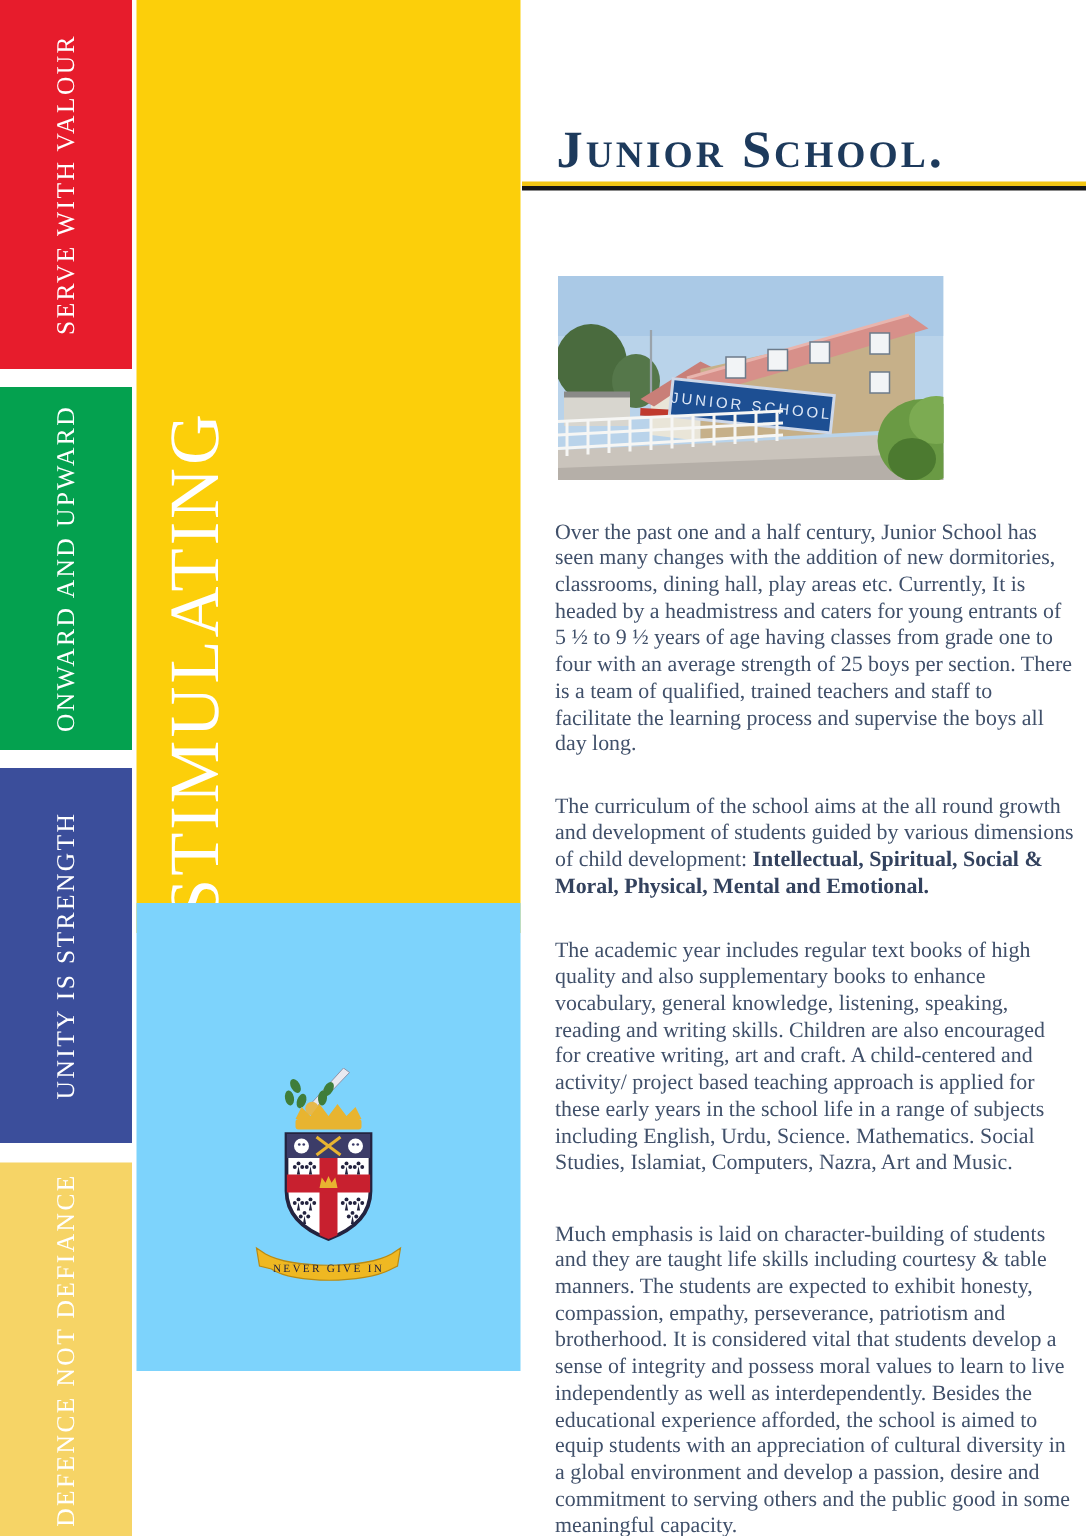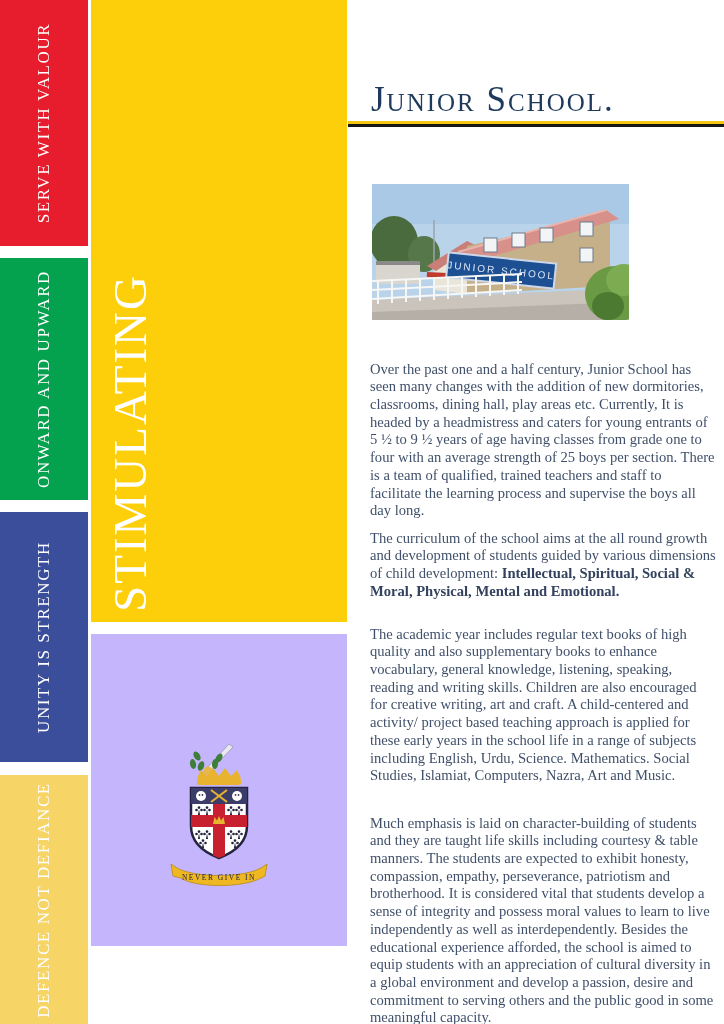--- a/index.html
+++ b/index.html
@@ -16,32 +16,32 @@
   
   #yellow-panel{left:91px;top:0;width:256px;height:622px;background:#fccf0a;}
   #stim-word{position:absolute;left:39px;top:443px;
              transform:translate(-50%,-50%) rotate(-90deg);
              white-space:nowrap;color:#ffffff;font-size:47px;letter-spacing:2px;}
   #quote{position:absolute;left:74px;top:341px;width:180px;
          color:#1d2b4d;font-size:21.5px;line-height:23px;letter-spacing:0.3px;
          white-space:pre-line;}
 
   
-  #navy-panel{left:91px;top:634px;width:256px;height:312px;background:#c4b5fd;}
+  #navy-panel{left:91px;top:602px;width:256px;height:312px;background:#7dd3fc;}
   #crest{position:absolute;left:50%;top:110px;transform:translateX(-50%);}
 
   
   #page-heading{left:371px;top:80px;font-size:35px;color:#1d3a5c;
                 font-variant:small-caps;letter-spacing:2px;}
   #rule-yellow{left:348px;top:121px;width:376px;height:3px;background:#f3c614;}
   #rule-black{left:348px;top:124px;width:376px;height:3px;background:#161616;}
   #photo{left:372px;top:184px;width:257px;height:136px;}
   .para{position:absolute;left:370px;width:346px;color:#40506a;
         font-size:14.6px;line-height:17.7px;text-align:left;}
-  #p1{top:346px;} #p2{top:515px;} #p3{top:611px;} #p4{top:800px;}
+  #p1{top:332px;} #p2{top:515px;} #p3{top:611px;} #p4{top:800px;}
   .para b{color:#33425e;}
 </style>
 </head>
 <body>
 
 <div class="band" style="top: 0px; height: 246px; background: rgb(231, 28, 44);">
   <span class="vlabel">SERVE WITH VALOUR</span>
 </div>
 <div class="band" style="top: 258px; height: 242px; background: rgb(4, 161, 79);">
   <span class="vlabel">ONWARD AND UPWARD</span>
@@ -108,21 +108,21 @@
       <use href="#erm" transform="translate(74,90)"></use>
         <use href="#erm" transform="translate(82,90)"></use>
       <use href="#erm" transform="translate(78,99)"></use>
     </g>
 
     <path d="M14,120 l6,4 C38,134 86,134 104,124 l6,-4 -2,12 -4,2 C86,144 38,144 24,134 l-8,-2 z" fill="#efb822" stroke="#b98a12" stroke-width="0.8"></path>
     <text x="62" y="136" text-anchor="middle" font-family="Liberation Serif, serif" font-size="7.5" letter-spacing="1.5" fill="#23233f">NEVER GIVE IN</text>
   </svg>
 </div>
 
-<h1 id="page-heading" class="abs" style="margin:0;font-weight:normal;">Junior School.</h1>
+<h1 id="page-heading" class="abs" style="margin:0;font-weight:bold;">Junior School.</h1>
 <div id="rule-yellow" class="abs"></div>
 <div id="rule-black" class="abs"></div>
 
 <svg id="photo" class="abs" viewBox="0 0 257 136">
   <rect x="0" y="0" width="257" height="136" fill="#b9d3ea"></rect>
   <rect x="0" y="0" width="257" height="40" fill="#aac9e6"></rect>
 
   <ellipse cx="22" cy="58" rx="24" ry="26" fill="#4a6b3e"></ellipse>
   <ellipse cx="52" cy="70" rx="16" ry="18" fill="#55774a"></ellipse>
   <rect x="4" y="80" width="44" height="20" fill="#d8d6cf"></rect>

